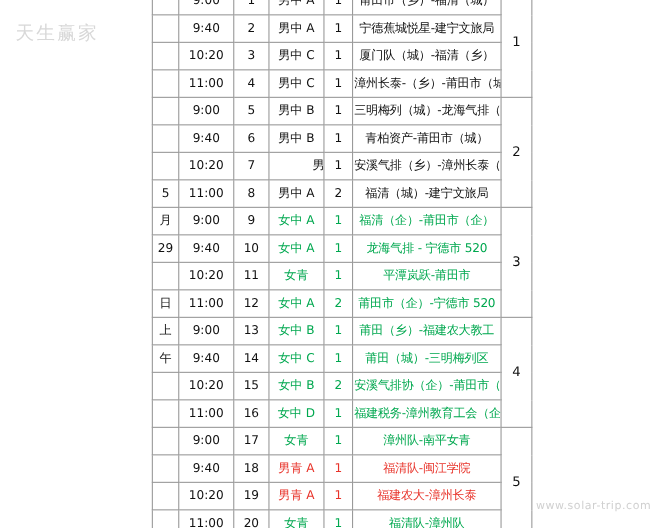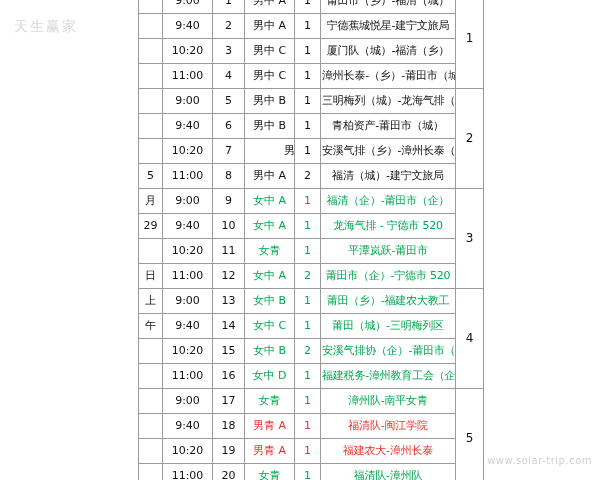--- a/index.html
+++ b/index.html
@@ -17,21 +17,21 @@
     width: 600px;
     height: 480px;
     background: #ffffff;
   }
 
   
   .watermark-tl {
     position: absolute;
     left: 14px;
     top: 18px;
-    font-size: 14px;
+    font-size: 17px;
     color: #d8d8d8;
     letter-spacing: 2px;
     font-family: "DejaVu Sans", "Liberation Sans", sans-serif;
     user-select: none;
   }
 
   
   .watermark-br {
     position: absolute;
     right: 8px;

